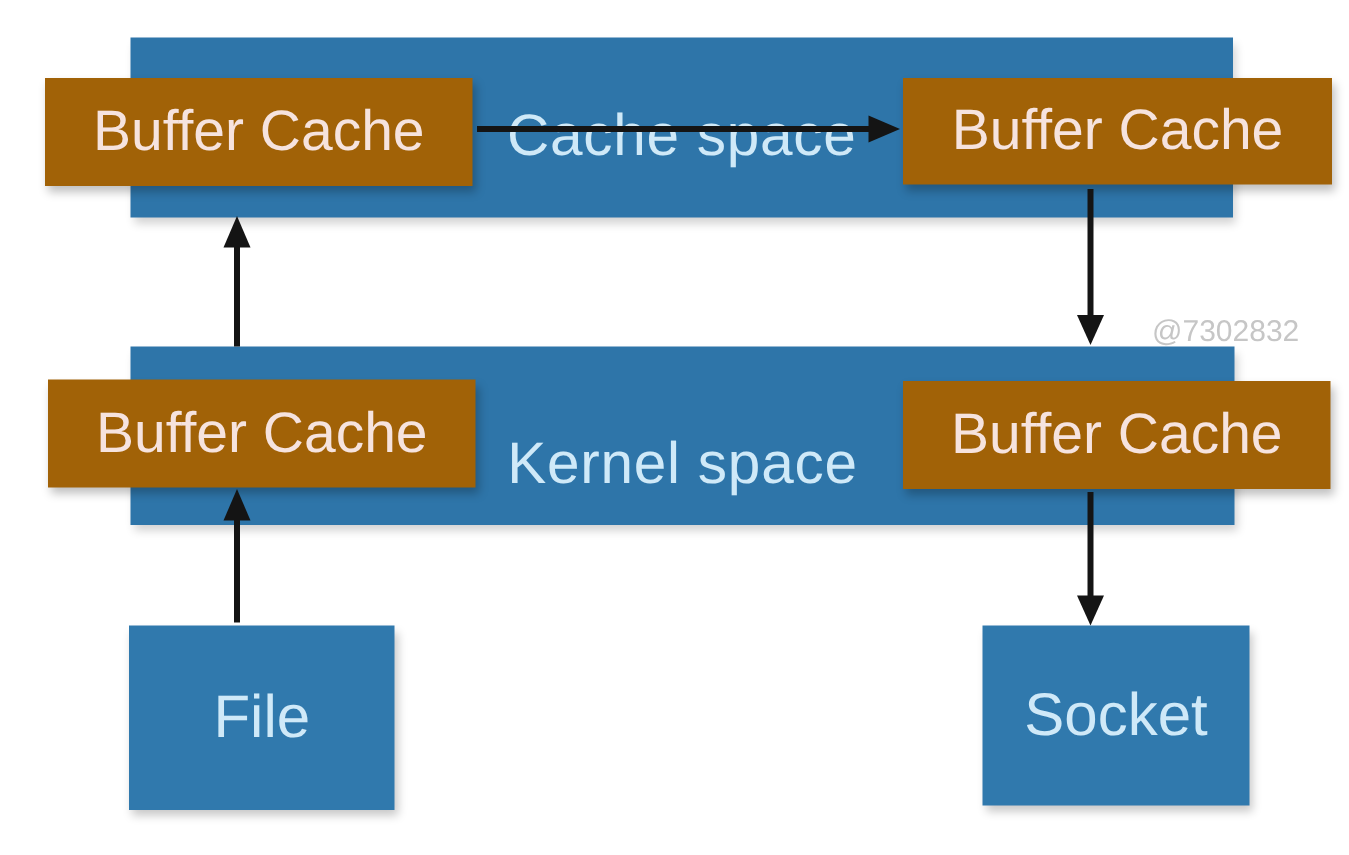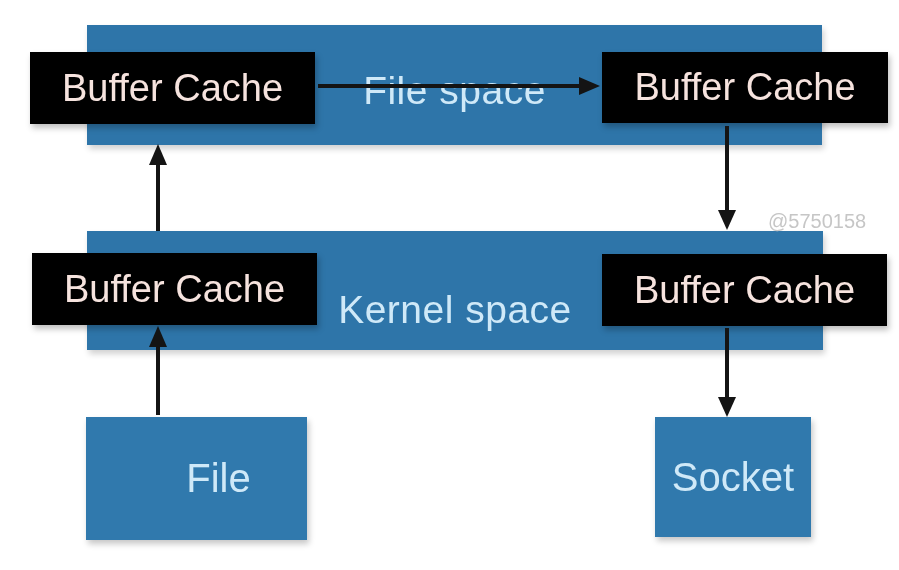--- a/index.html
+++ b/index.html
@@ -30,21 +30,21 @@
     white-space: nowrap;
     user-select: none;
     margin-top: 38px;
   }
   .region-user   { left: 87px;  top: 25px;  width: 735px; height: 120px; }
   .region-kernel { left: 87px;  top: 231px; width: 736px; height: 119px; }
   .region-user .region-label { margin-top: 12px; }
 
   .cache-node {
     position: absolute;
-    background: #000000;
+    background: #a16207;
     box-shadow: 2px 4px 6px rgba(0,0,0,0.25);
     display: flex;
     align-items: center;
     justify-content: center;
     z-index: 3;
   }
   .cache-label {
     color: #f6e3de;
     font-size: 38px;
     white-space: nowrap;
@@ -63,22 +63,22 @@
     align-items: center;
     justify-content: center;
     z-index: 2;
   }
   .endpoint-label {
     color: #cfe9f8;
     font-size: 40px;
     white-space: nowrap;
     user-select: none;
   }
-  .endpoint-file   { left: 86px;  top: 417px; width: 177px; height: 123px; padding-left: 44px; }
-  .endpoint-socket { left: 655px; top: 417px; width: 156px; height: 120px; }
+  .endpoint-file   { left: 86px;  top: 417px; width: 177px; height: 123px; }
+  .endpoint-socket { left: 655px; top: 417px; width: 178px; height: 120px; }
 
   .arrow-layer {
     position: absolute;
     left: 0; top: 0;
     width: 899px;
     height: 570px;
     z-index: 5;
     pointer-events: none;
   }
   .arrow-layer line    { stroke: #141414; stroke-width: 4; }
@@ -93,21 +93,21 @@
   }
   .watermark-top    { left: 768px; top: 210px; color: #c6c6c6; }
   .watermark-bottom { left: 717px; top: 531px; color: #a2a2a2; }
 </style>
 </head>
 <body>
 
 <div class="stage">
 
   <div class="region region-user">
-    <span class="region-label">File space</span>
+    <span class="region-label">Cache space</span>
   </div>
 
   <div class="region region-kernel">
     <span class="region-label">Kernel space</span>
   </div>
 
   <div class="cache-node cache-ul">
     <span class="cache-label">Buffer Cache</span>
   </div>
 
@@ -152,16 +152,16 @@
       <line x1="158" y1="415" x2="158" y2="345"></line>
       <polygon points="158,326 149,347 167,347"></polygon>
     </g>
 
     <g>
       <line x1="727" y1="328" x2="727" y2="398"></line>
       <polygon points="727,417 718,397 736,397"></polygon>
     </g>
   </svg>
 
-  <span class="watermark watermark-top">@5750158</span>
+  <span class="watermark watermark-top">@7302832</span>
 
 
 </div>
 
 </body></html>

